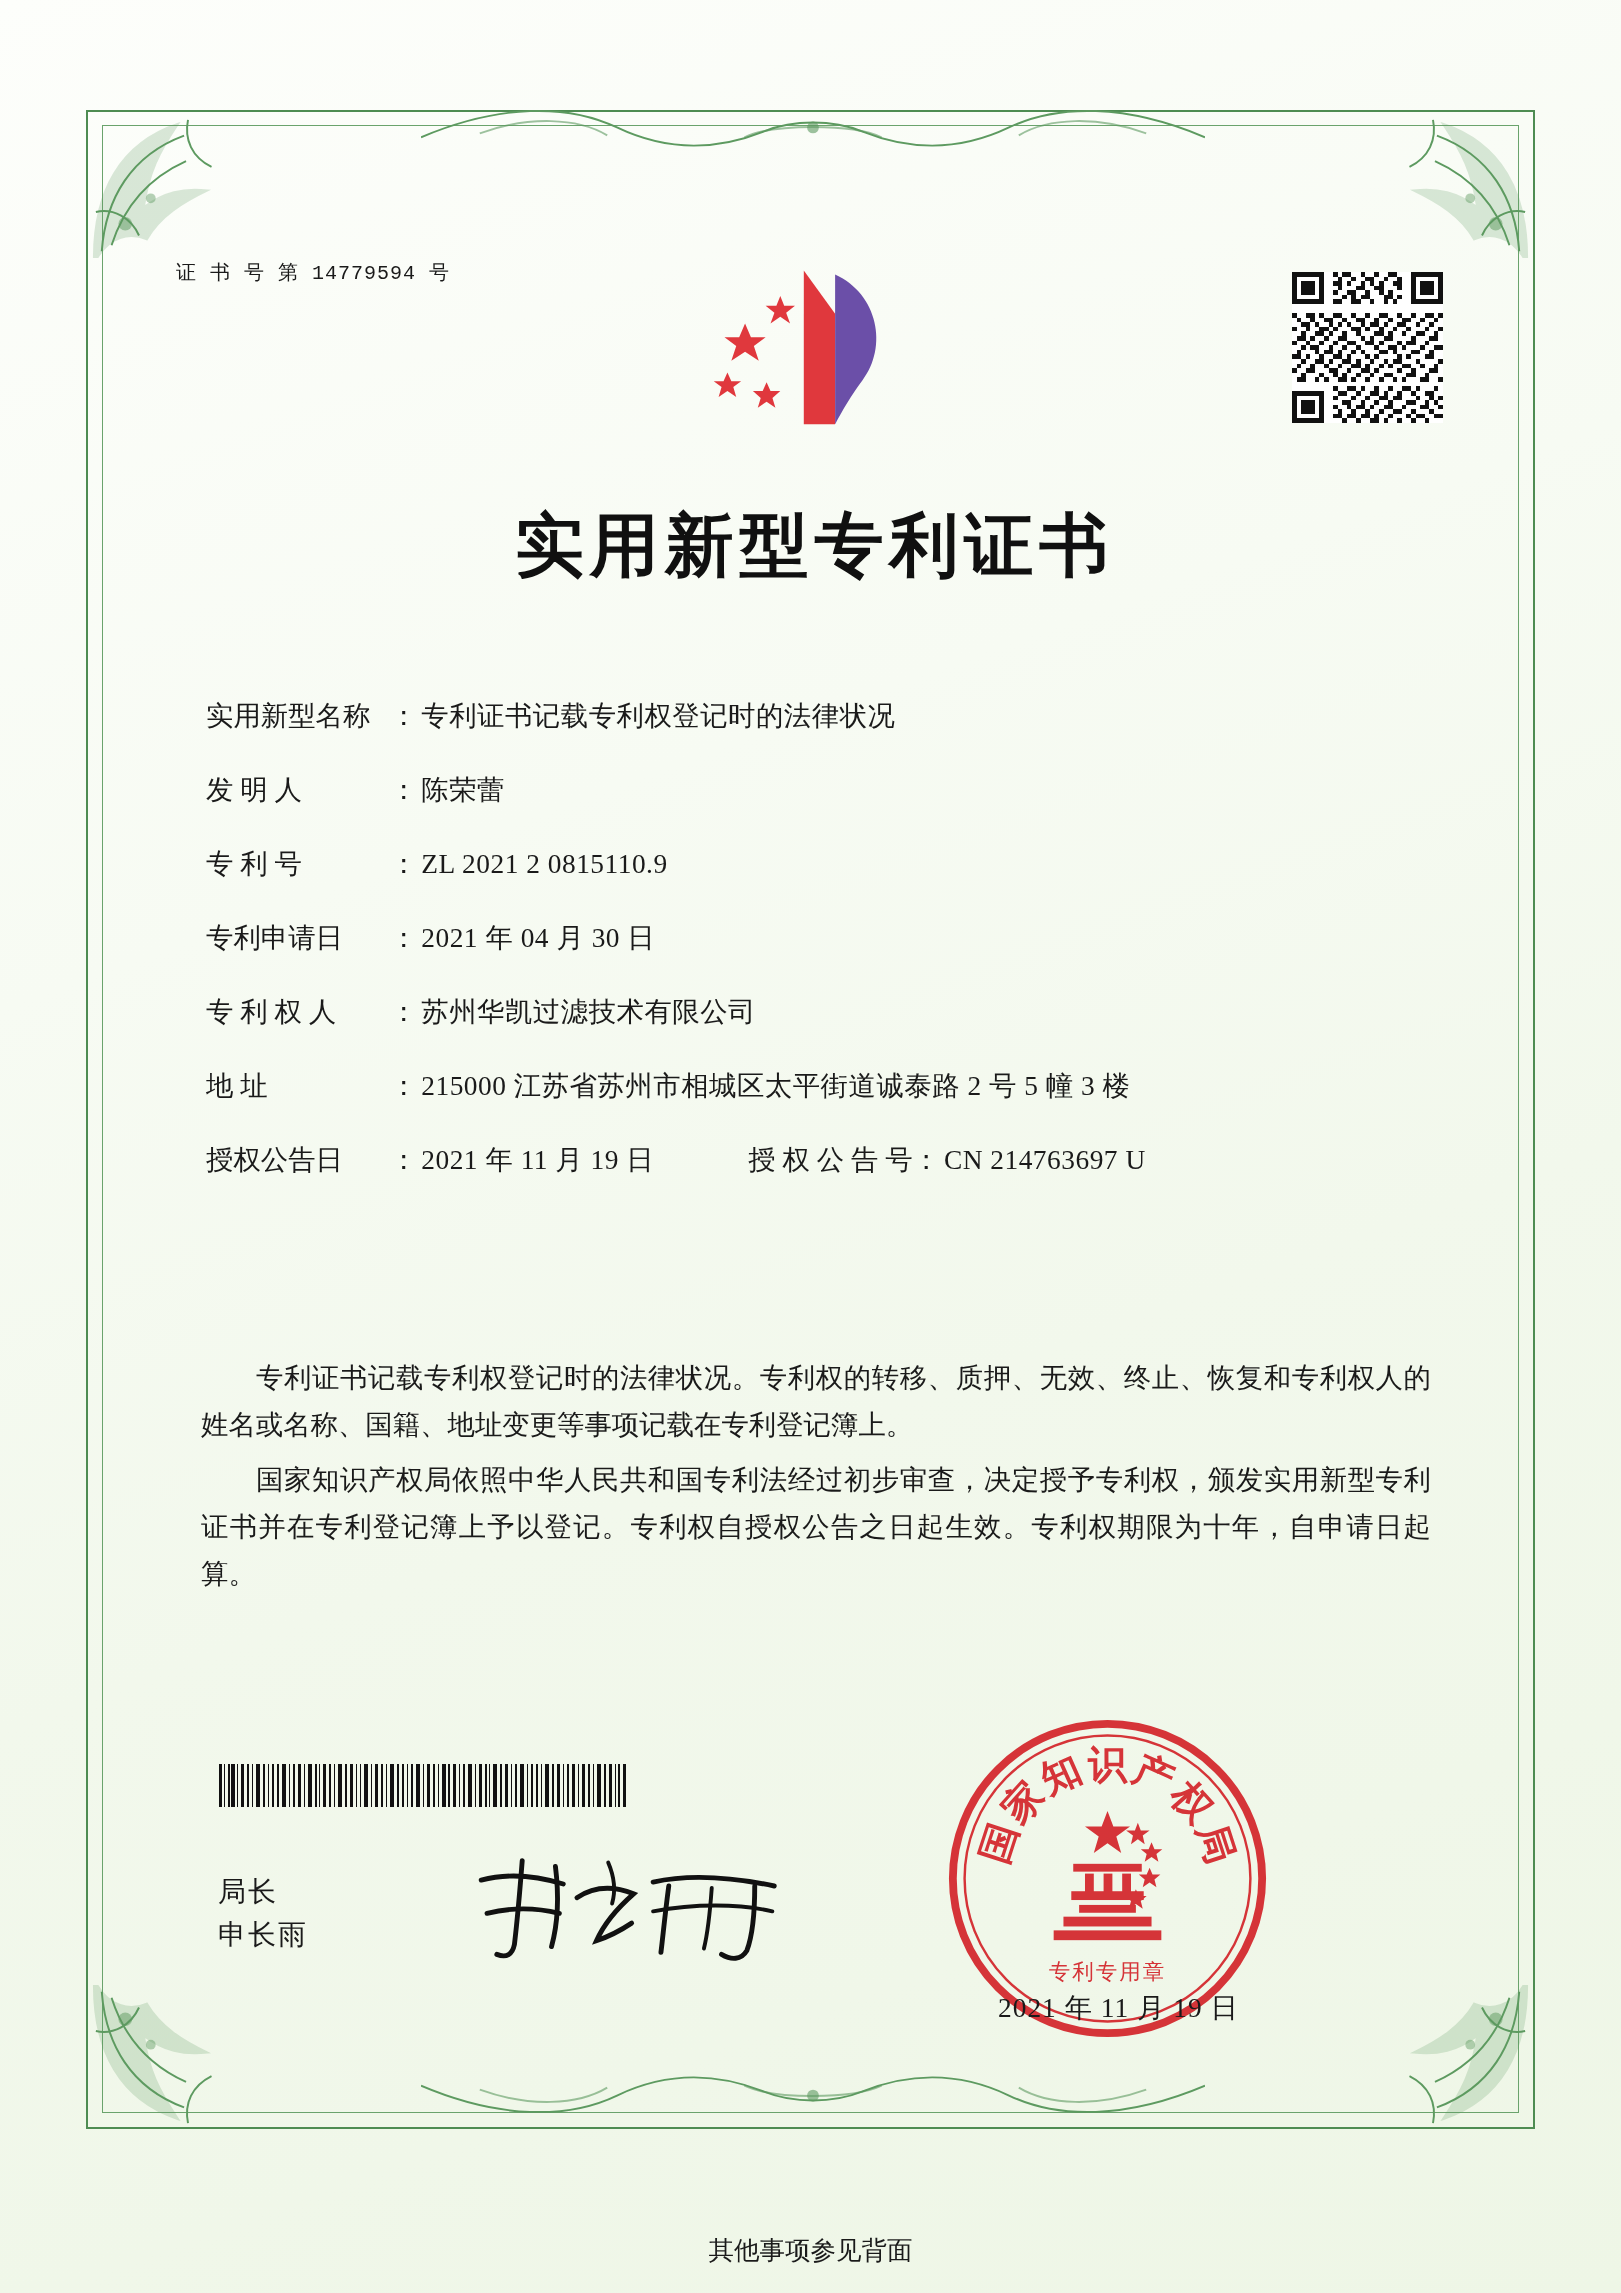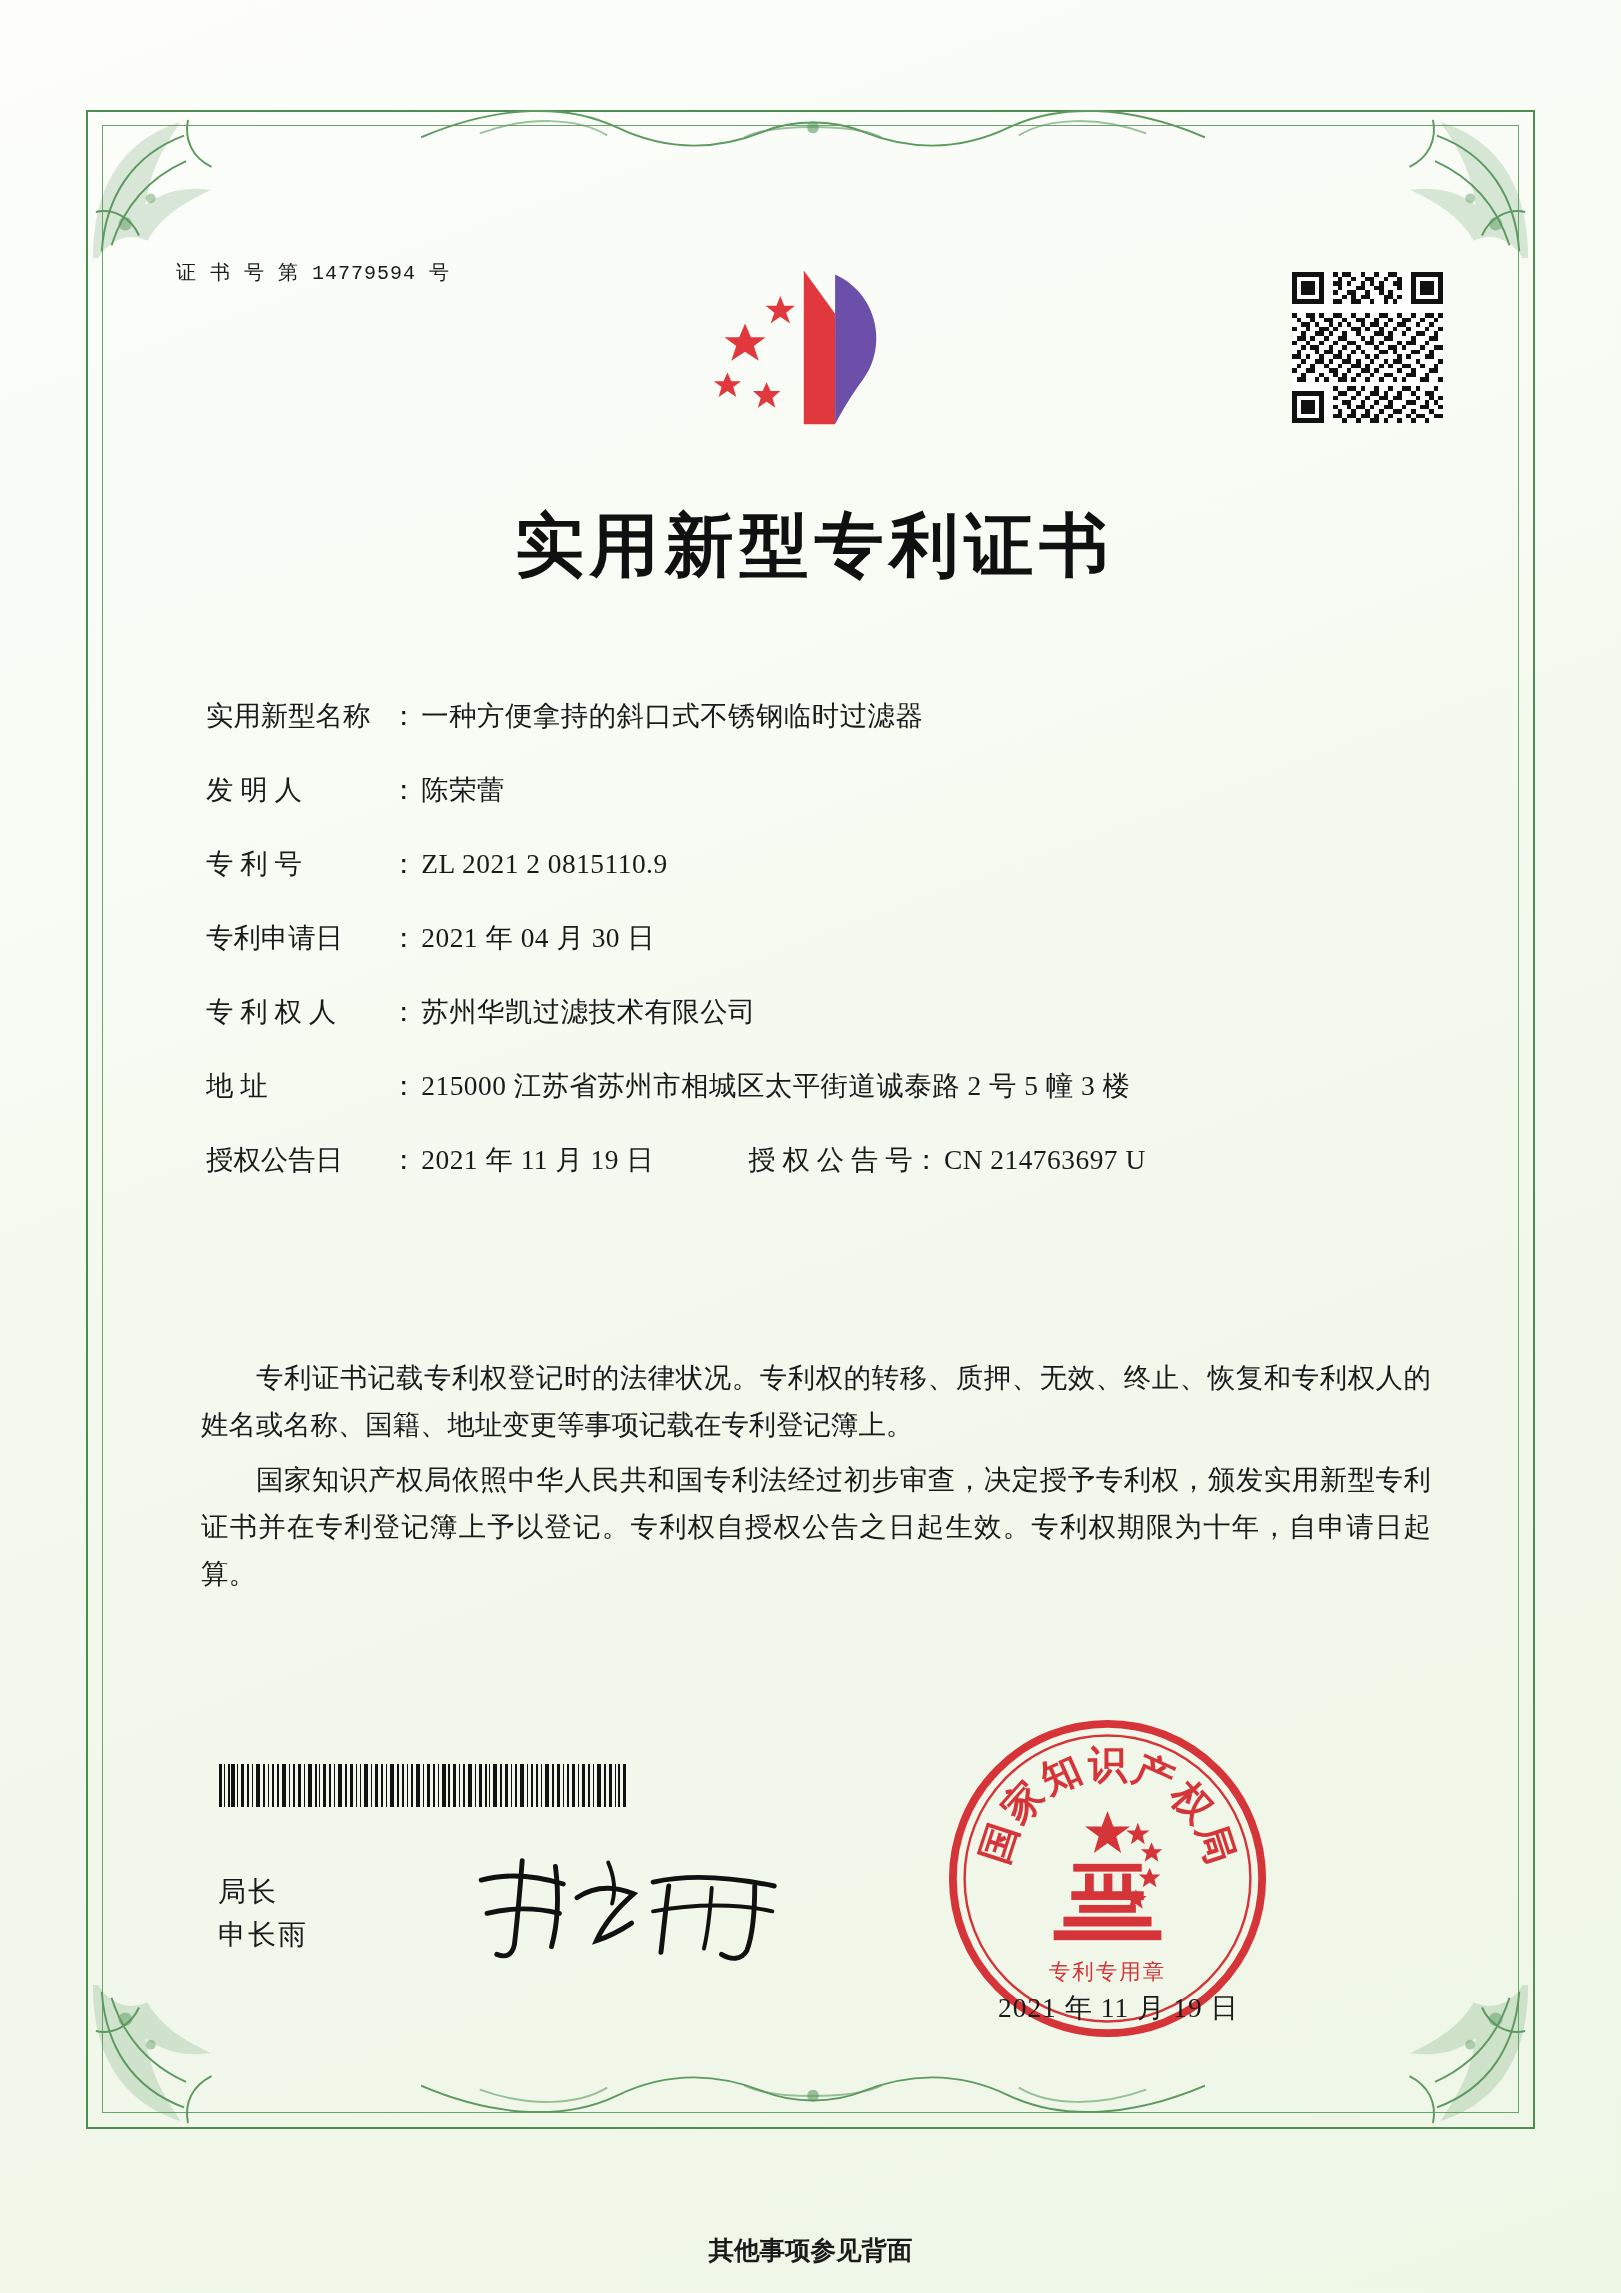--- a/index.html
+++ b/index.html
@@ -216,21 +216,20 @@
     text-align: center;
     font-size: 27.4px;
   }
   .back-note {
     position: absolute;
     left: 0;
     top: 2233px;
     width: 1621px;
     text-align: center;
     font-size: 25.5px;
-    font-weight: bold;
   }
 </style>
 </head>
 <body>
 
 <div id="page">
 
   <div class="border-outer"></div>
   <div class="border-inner"></div>
 
@@ -577,21 +576,21 @@
     </svg>
   </div>
 
   <div class="doc-title">实用新型专利证书</div>
 
   <div class="fields">
 
     <div class="field-row">
       <span class="field-label">实用新型名称</span>
       <span class="field-sep">：</span>
-      <span class="field-value">一种方便拿持的斜口式不锈钢临时过滤器</span>
+      <span class="field-value">专利证书记载专利权登记时的法律状况</span>
     </div>
 
     <div class="field-row">
       <span class="field-label spread">发 明 人</span>
       <span class="field-sep">：</span>
       <span class="field-value">陈荣蕾</span>
     </div>
 
     <div class="field-row">
       <span class="field-label spread">专 利 号</span>

